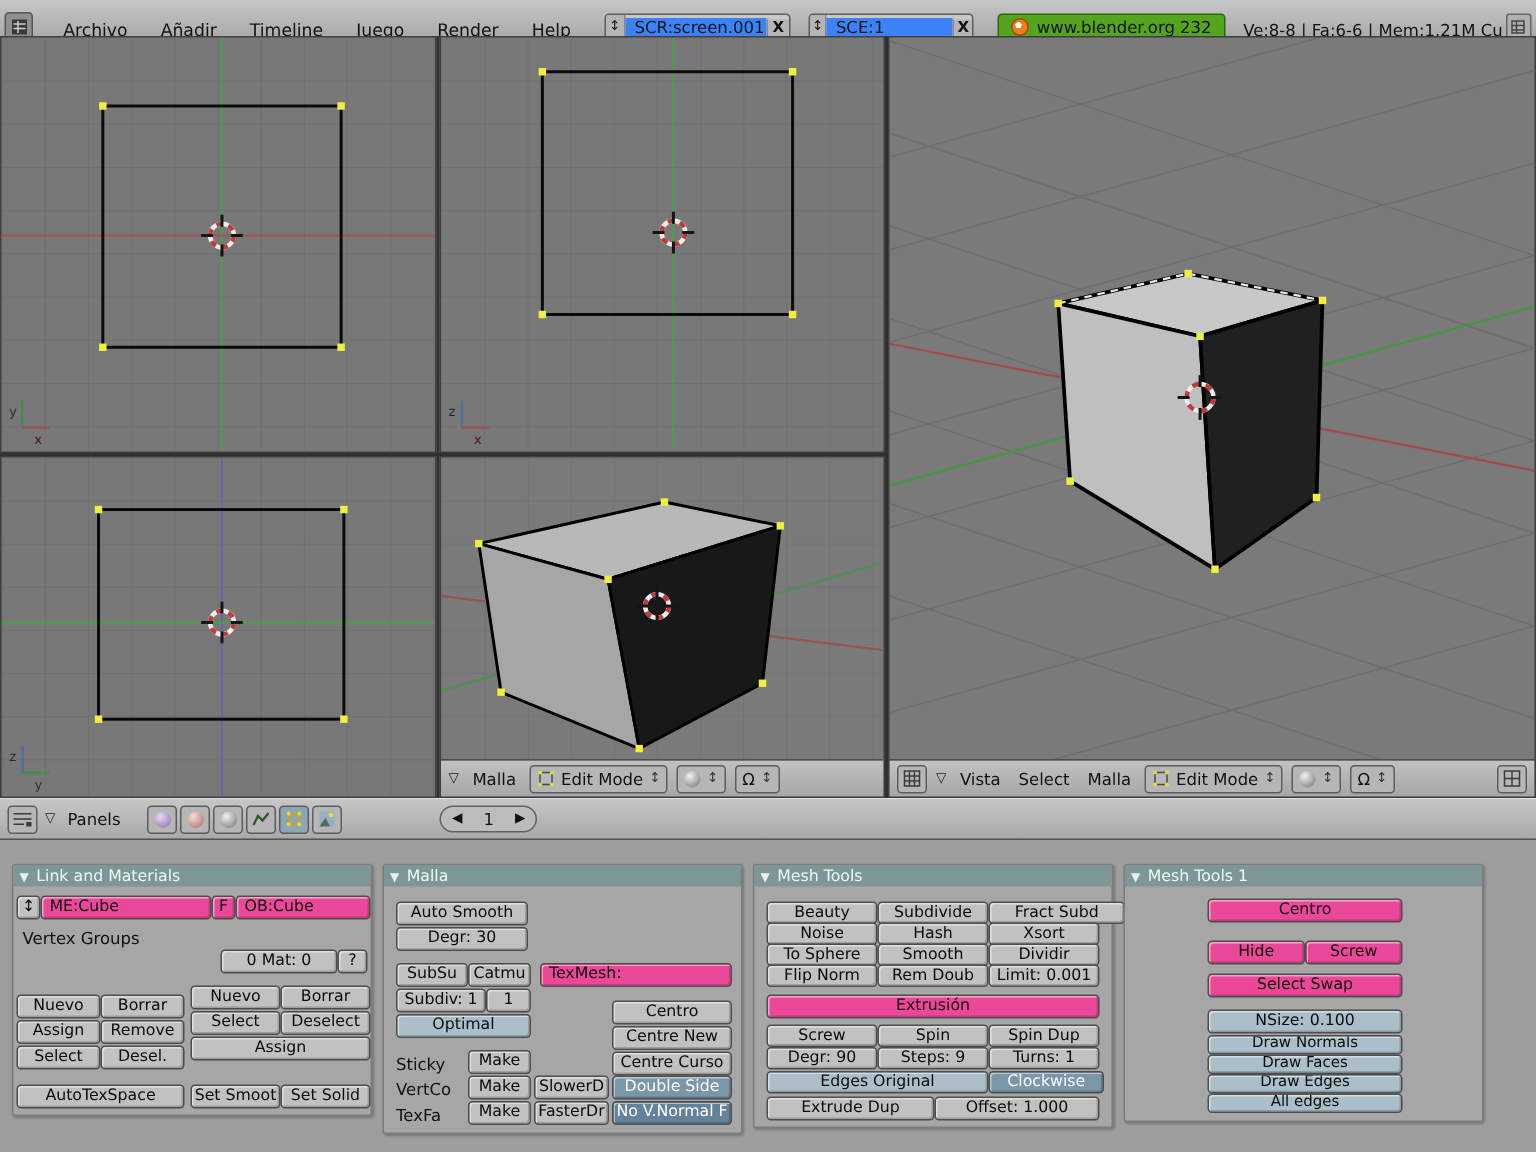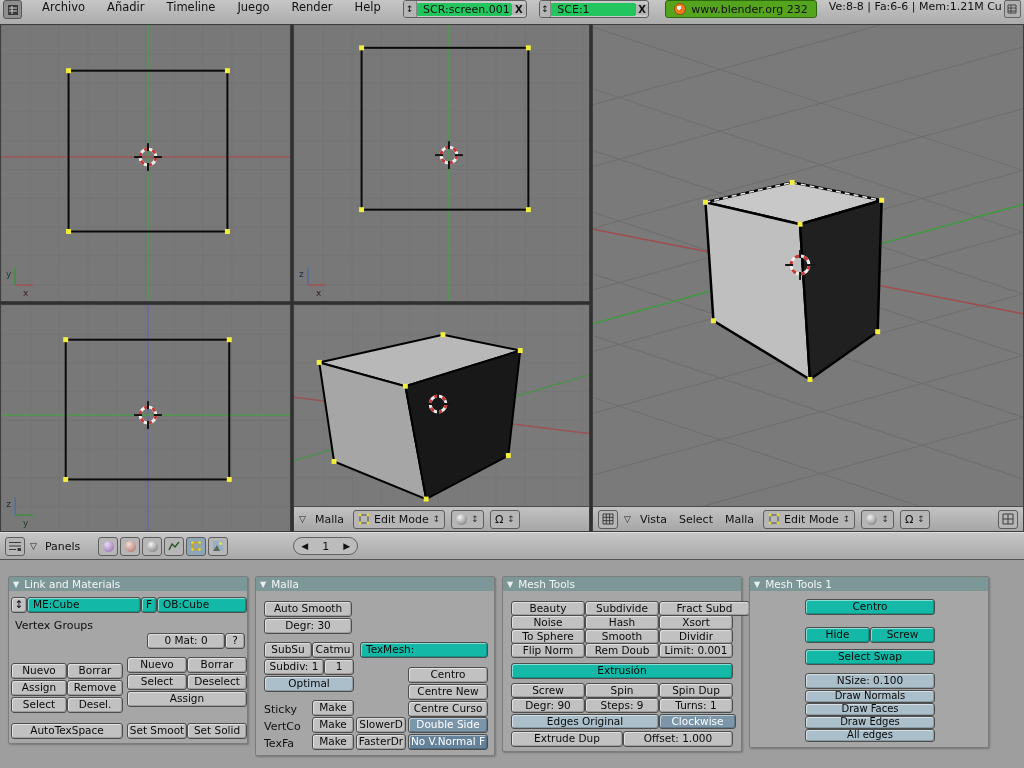--- a/index.html
+++ b/index.html
@@ -1,25 +1,25 @@
 <!DOCTYPE html>
 <html><head>
 <meta charset="utf-8">
 <style>
 *{margin:0;padding:0;box-sizing:border-box}
 body{background:#444;font-family:"DejaVu Sans","Liberation Sans",sans-serif}
 .screen{position:relative;width:1024px;height:768px;background:#9e9e9e;overflow:hidden;font-size:11px;color:#111}
 
 
-.topbar{position:absolute;left:0;top:0;width:1024px;height:28px;background:linear-gradient(#c6c6c6,#a8a8a8);border-bottom:1px solid #4f4f4f;display:flex;align-items:flex-start;gap:2px;padding:0 3px;white-space:nowrap}
+.topbar{position:absolute;left:0;top:0;width:1024px;height:28px;background:linear-gradient(#c6c6c6,#a8a8a8);border-bottom:1px solid #4f4f4f;display:flex;align-items:flex-end;gap:2px;padding:0 3px;white-space:nowrap}
 .appbtn{width:20px;height:19px;background:#8f8f8f;border:1px solid #555;border-radius:3px;display:flex;align-items:center;justify-content:center;margin-right:8px}
 .menu-label{padding:0 10px;font-size:11.5px}
 .selector{display:flex;align-items:center;height:18px;border:1px solid #5e5e5e;border-radius:3px;background:#c9c9c9;overflow:hidden;margin-left:10px}
 .sel-arrows{width:14px;text-align:center;background:#b5b5b5;border-right:1px solid #888;font-size:9px;line-height:16px}
-.sel-field{padding:0 6px;min-width:84px;background:#22c55e;font-size:11px}
+.sel-field{padding:0 6px;min-width:84px;background:#3b82f6;font-size:11px}
 .sel-x{width:16px;text-align:center;background:#b5b5b5;border-left:1px solid #888;font-weight:bold;font-size:10px}
 .version-btn{display:flex;align-items:center;gap:5px;height:18px;padding:0 8px;background:#55a41e;border:1px solid #2c680e;border-radius:3px;margin-left:14px;font-size:11px}
 .blogo{width:12px;height:12px;border-radius:50%;background:radial-gradient(circle at 40% 38%,#fff 0 24%,#f07c1e 25% 100%);border:1px solid #9a4d0e}
 .stats{margin-left:10px;font-size:11px}
 .tinygrid{margin-left:auto;width:18px;height:18px;background:#b0b0b0;border:1px solid #666;border-radius:2px;display:flex;align-items:center;justify-content:center}
 
 
 .work{position:absolute;left:0;top:24px;width:1024px;height:508px;background:#303030}
 .vp{position:absolute;background:#787878;border:1px solid #3e3e3e;overflow:hidden}
 .vp svg{display:block}
@@ -42,21 +42,21 @@
 
 .btnbar{position:absolute;left:0;top:532px;width:1024px;height:28px;background:linear-gradient(#c6c6c6,#a9a9a9);border-top:1px solid #dedede;border-bottom:1px solid #525252;display:flex;align-items:center;gap:5px;padding:0 5px}
 .page-stepper{display:flex;align-items:center;height:18px;background:#bcbcbc;border:1px solid #616161;border-radius:9px;overflow:hidden;margin-left:60px}
 .page-stepper span{padding:0 7px;font-size:9px}
 .page-stepper .pg{font-size:11px}
 .bwin{position:absolute;left:0;top:560px;width:1024px;height:208px;background:#9e9e9e}
 .panel{position:absolute;top:16px;width:240px;background:#a6a6a6;border:1px solid #7c7c7c;border-radius:2px;box-shadow:1px 1px 2px rgba(0,0,0,.25)}
 .panel-h{position:absolute;left:0;top:0;width:100%;height:14px;background:#7d9798;display:flex;align-items:center;gap:5px;padding:0 4px;color:#f2f6f6;font-size:10.5px}
 .ptri{font-size:8px;color:#eaf0f0}
 .btn{position:absolute;height:16px;background:#c1c1c1;border:1px solid #4d4d4d;border-radius:3px;font-size:10.5px;line-height:13px;text-align:center;color:#0a0a0a;box-shadow:inset 1px 1px 0 rgba(255,255,255,.5),inset -1px -1px 0 rgba(0,0,0,.18);white-space:nowrap;overflow:hidden}
-.btn.tan{background:#14b8a6}
+.btn.tan{background:#ec4899}
 .btn.blue{background:#aabfca}
 .btn.dk{background:#7b95a9;color:#fff}
 .btn.navy{background:#64829a;color:#fff}
 .btn.field{text-align:left;padding-left:5px}
 .plabel{position:absolute;font-size:11px;color:#101010}
 </style>
 </head>
 <body>
 
 <div class="screen">

